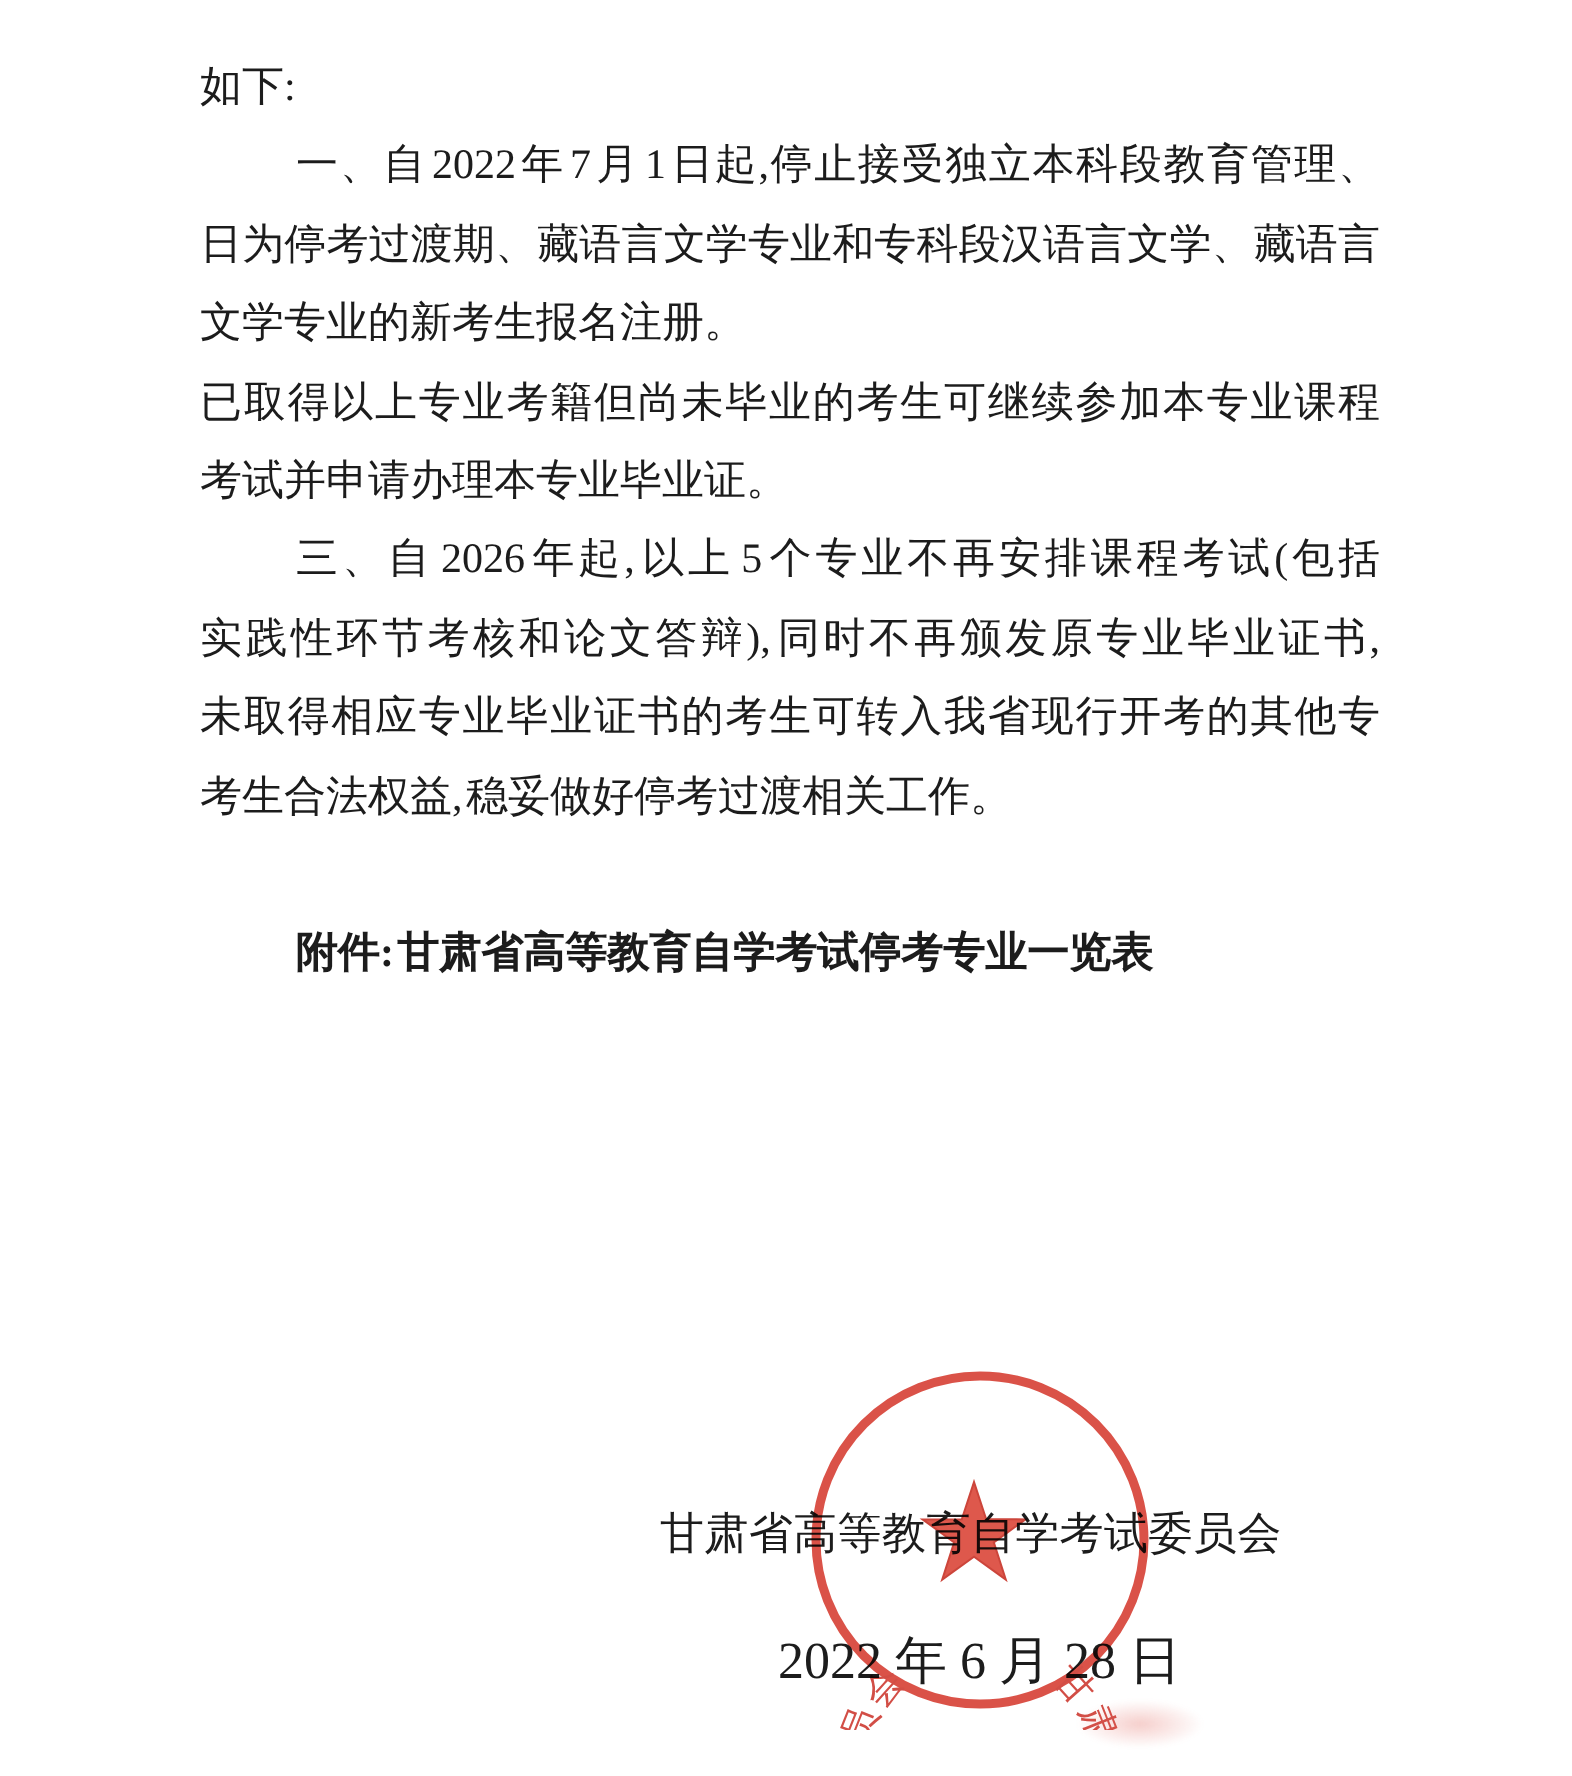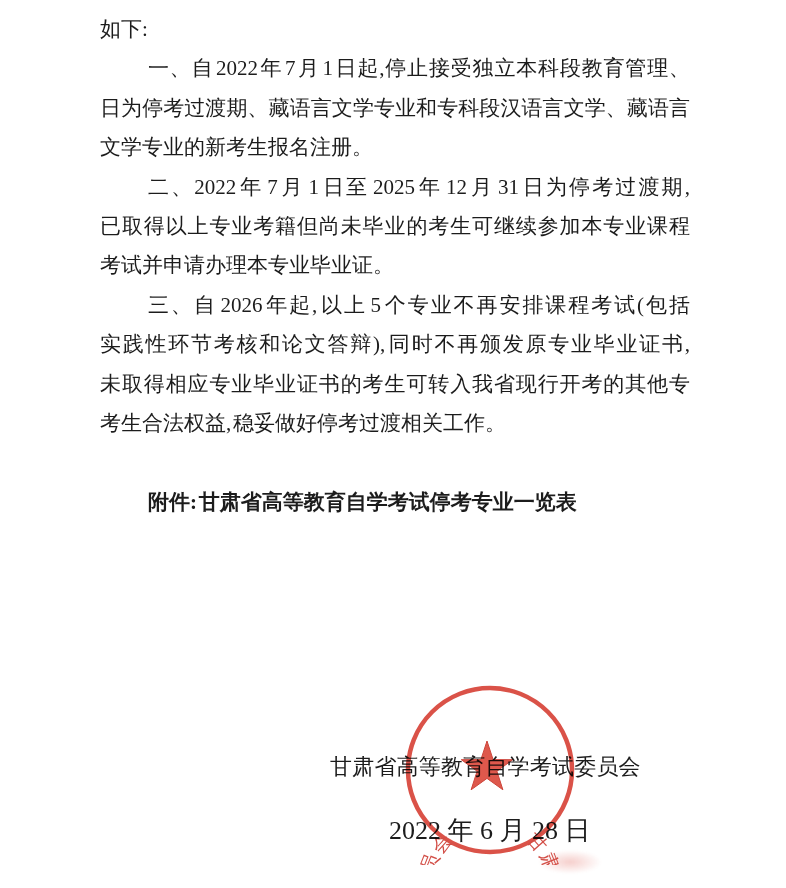--- a/index.html
+++ b/index.html
@@ -6,21 +6,21 @@
   .page {
     position:relative;
     width:786px; height:888px;
     background:#ffffff;
     overflow:hidden;
     font-family:"Liberation Serif","DejaVu Serif",serif;
     color:#1c1c1c;
   }
   .doc-body {
     position:absolute;
-    left:100px; top:10px;
+    left:100px; top:24px;
     width:590px;
     font-size:21px;
     line-height:39.4px;
     word-spacing:-3.5px;
   }
   .tl {
     white-space:nowrap;
     text-align:justify;
     text-align-last:justify;
     text-justify:inter-character;
@@ -80,21 +80,20 @@
   <div class="doc-body">
     <div class="intro-line">如下:</div>
 
     <div>
         <div>
           <div class="tl ind">一、自 2022 年 7 月 1 日起,停止接受独立本科段教育管理、</div>
           <div class="tl">日为停考过渡期、藏语言文学专业和专科段汉语言文学、藏语言</div>
           <div class="tl last">文学专业的新考生报名注册。</div>
         </div>
         <div>
-          <div class="tl ind">二、2022 年 7 月 1 日至 2025 年 12 月 31 日为停考过渡期,</div>
           <div class="tl">已取得以上专业考籍但尚未毕业的考生可继续参加本专业课程</div>
           <div class="tl last">考试并申请办理本专业毕业证。</div>
         </div>
         <div>
           <div class="tl ind">三、自 2026 年起, 以上 5 个专业不再安排课程考试(包括</div>
           <div class="tl">实践性环节考核和论文答辩), 同时不再颁发原专业毕业证书,</div>
           <div class="tl">未取得相应专业毕业证书的考生可转入我省现行开考的其他专</div>
         </div>
         <div>
           <div class="tl last">考生合法权益, 稳妥做好停考过渡相关工作。</div>

